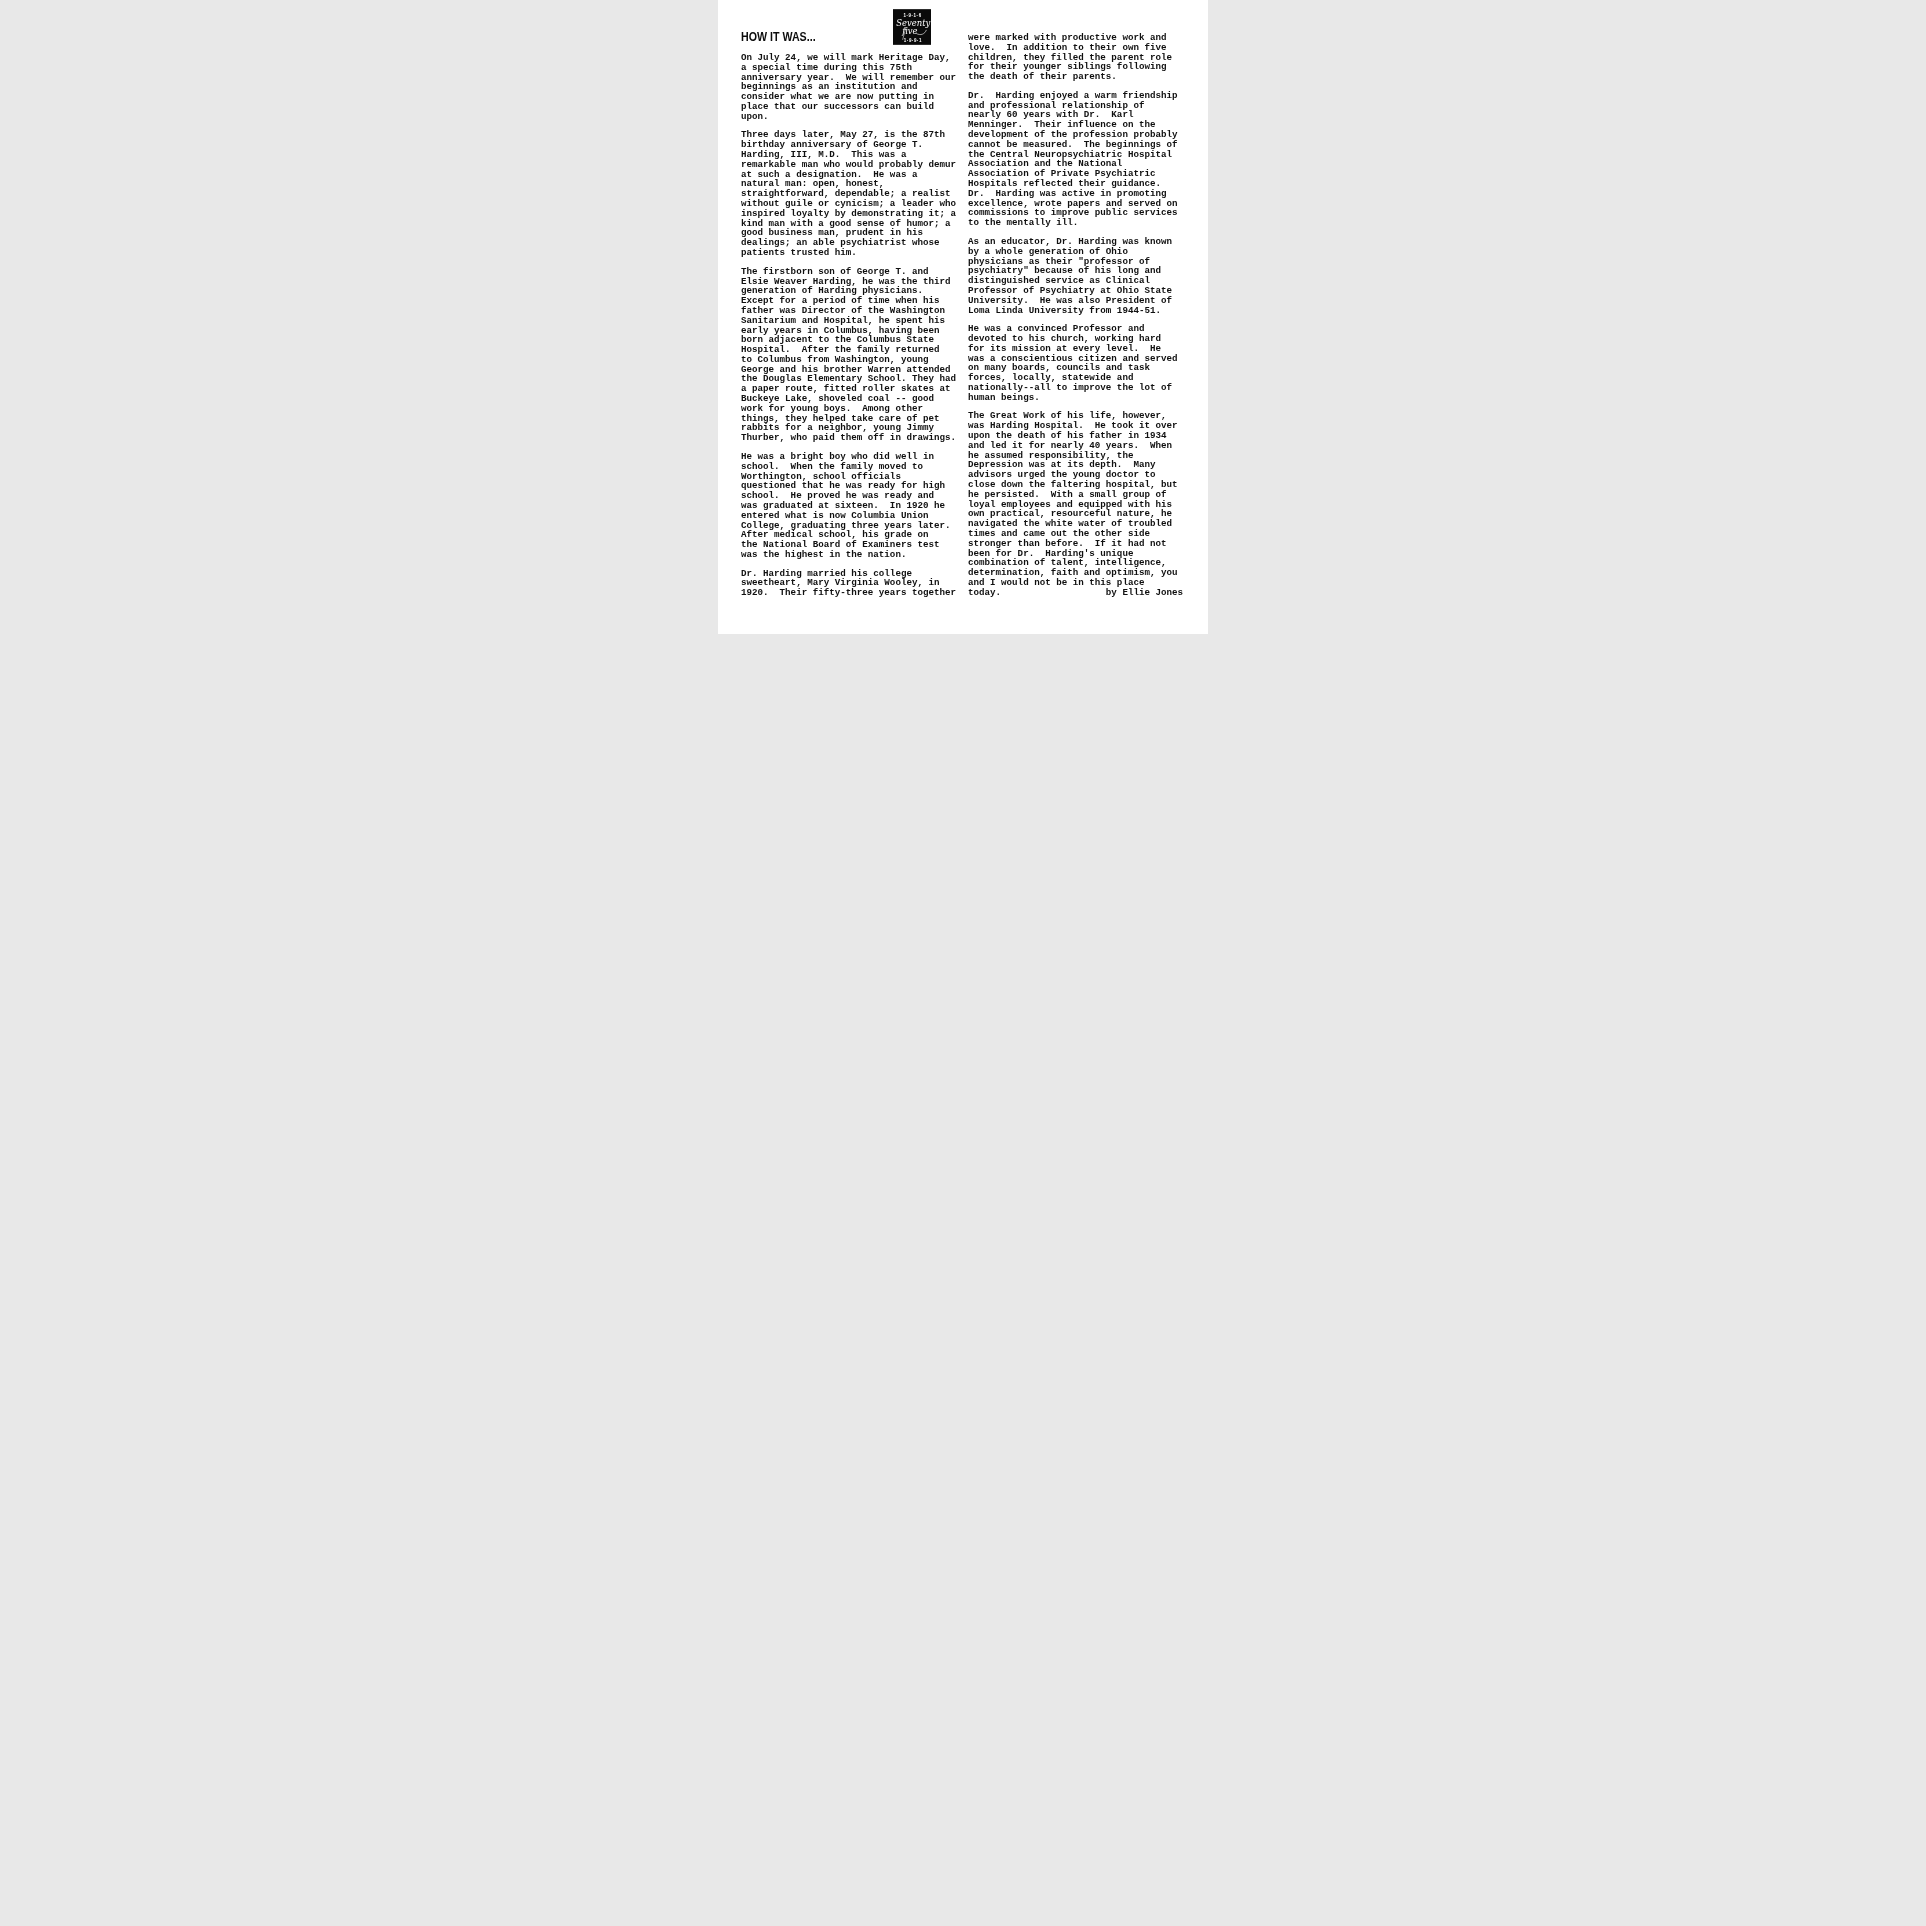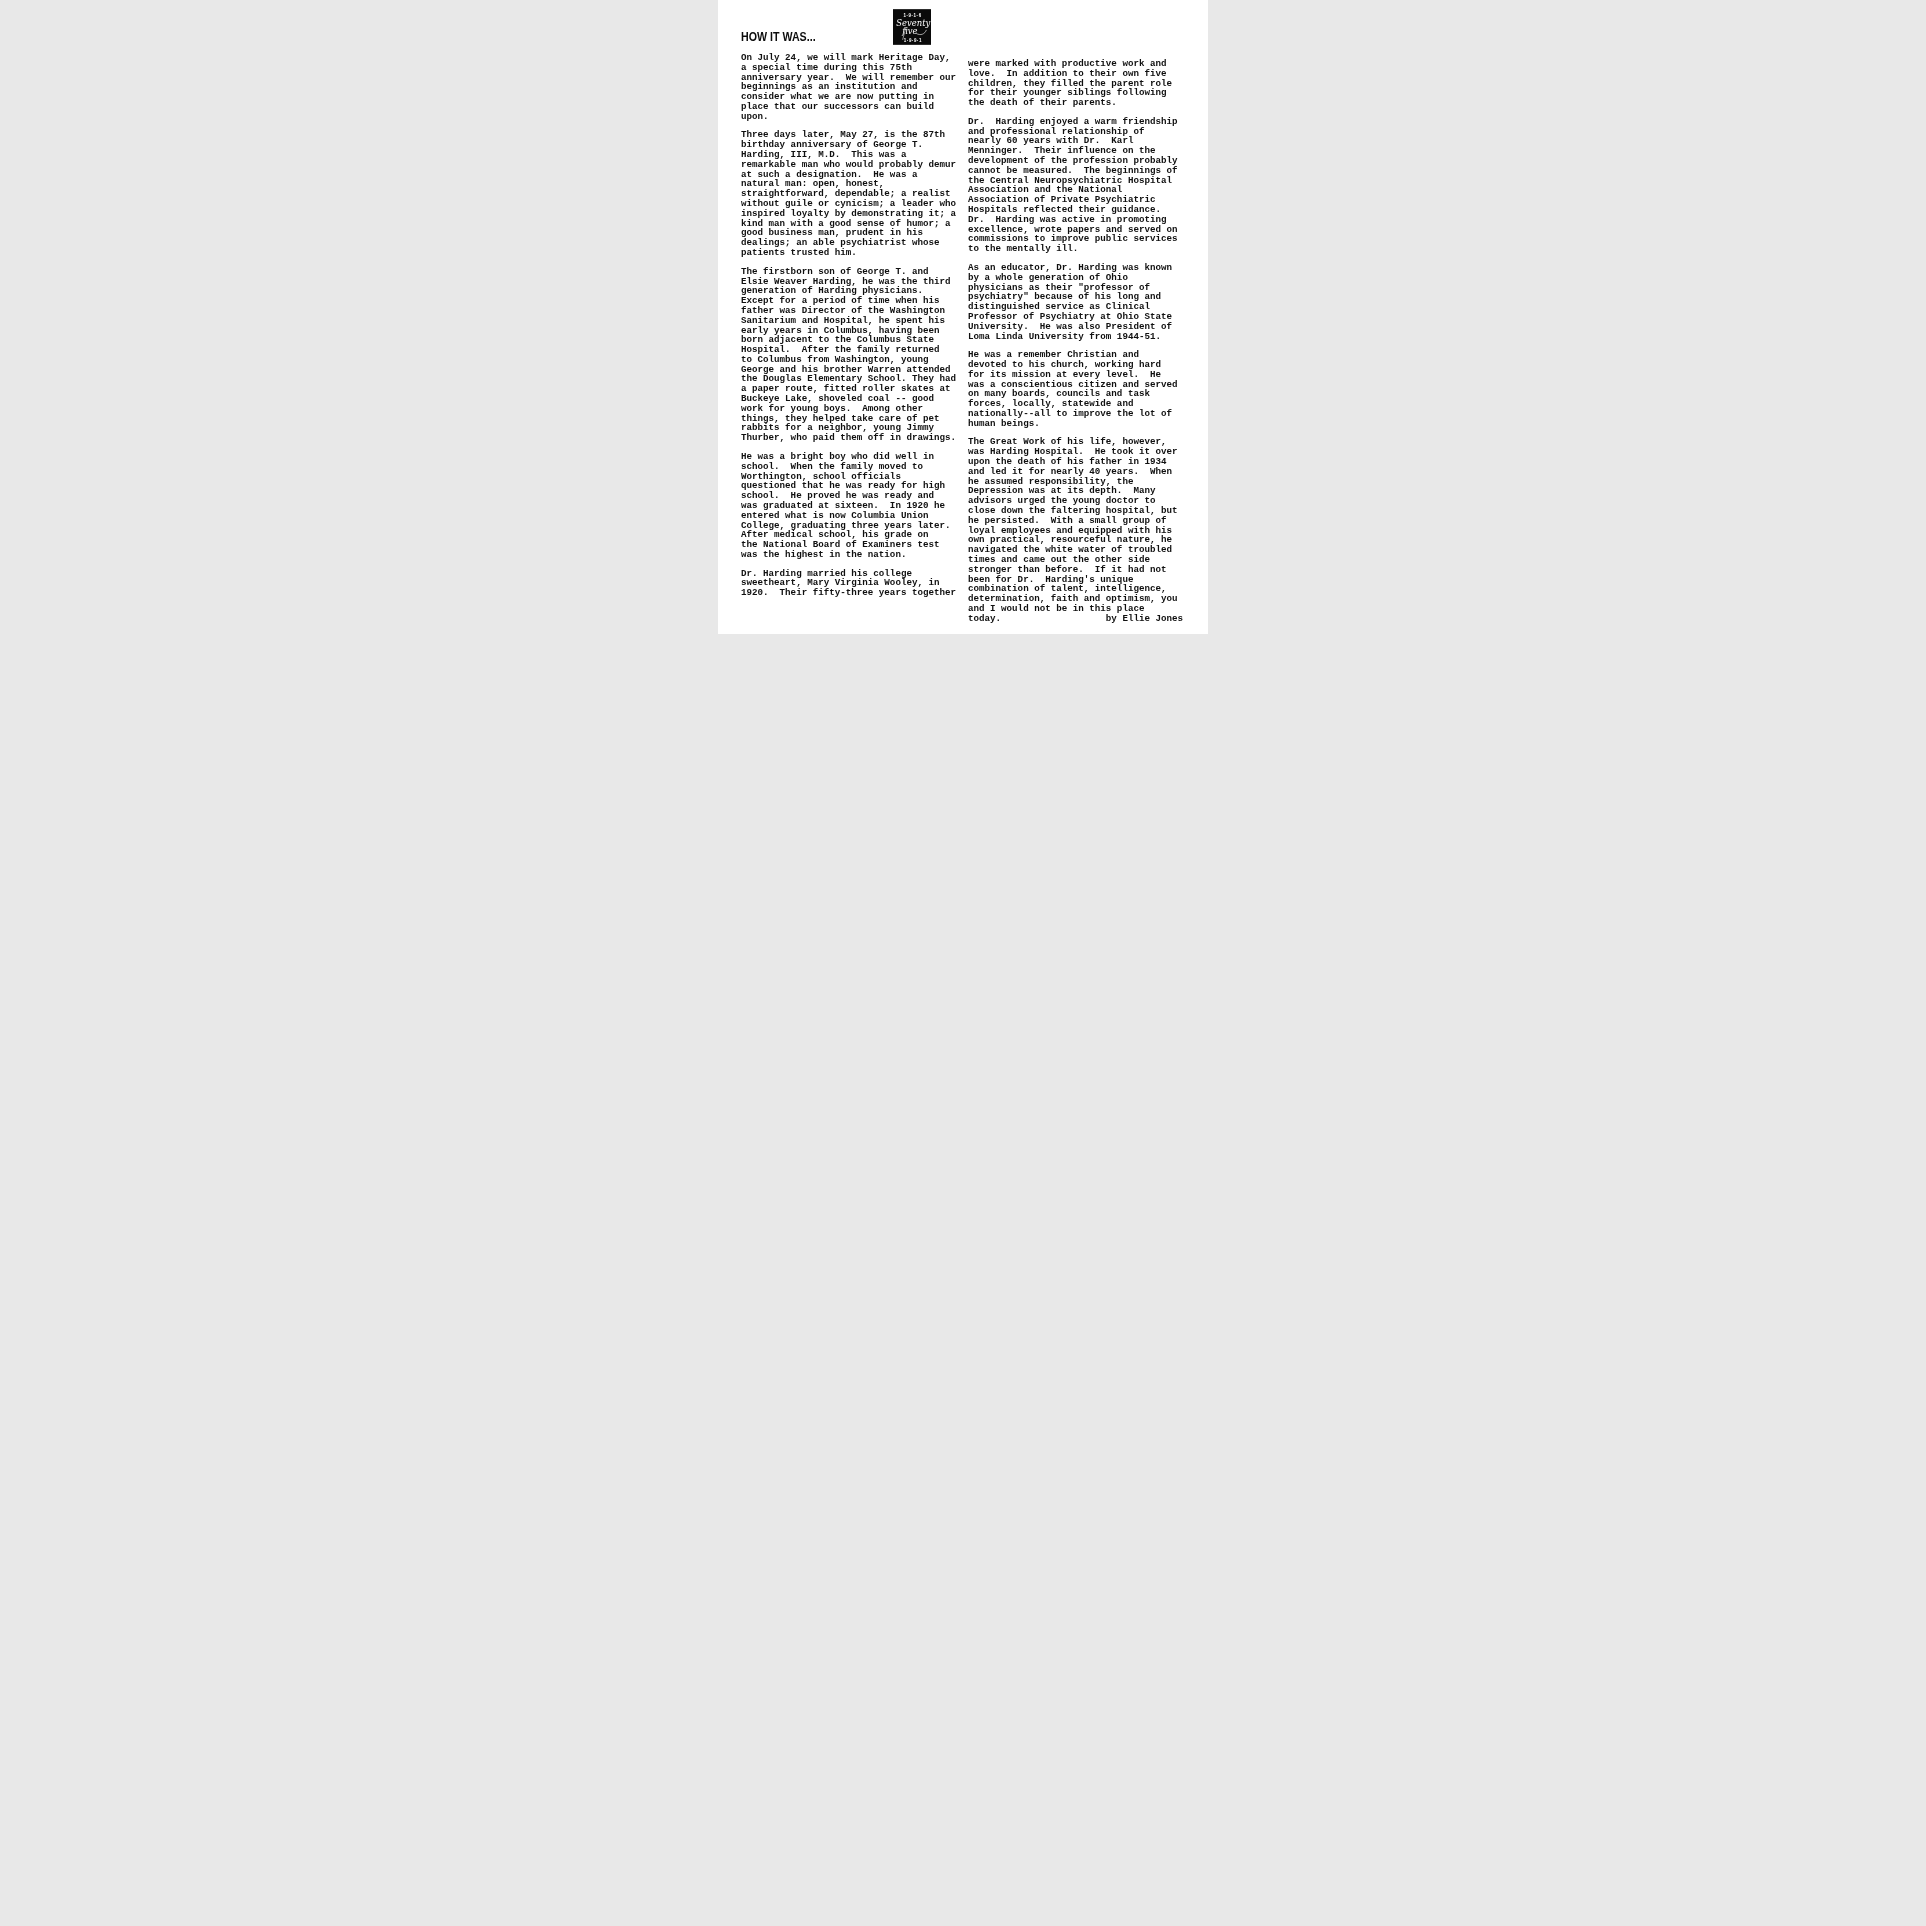--- a/index.html
+++ b/index.html
@@ -33,21 +33,21 @@
   }
   .column {
     position: absolute;
     font-family: "Liberation Mono", "DejaVu Sans Mono", monospace;
     font-weight: 700;
     font-size: 9.2px;
     line-height: 9.8px;
     color: #101010;
   }
   .column.left  { left: 23px;  top: 53px; width: 227px; }
-  .column.right { left: 250px; top: 33px;  width: 225px; margin-top: 26px; }
+  .column.right { left: 250px; top: 33px;  width: 225px; }
   .para {
     white-space: pre;
     margin: 0 0 8.9px 0;
   }
   .logo svg text { user-select: none; }
 </style>
 </head>
 <body>
 
 <div class="page">
@@ -142,21 +142,21 @@
 commissions to improve public services
 to the mentally ill.</div>
       <div class="para">As an educator, Dr. Harding was known
 by a whole generation of Ohio
 physicians as their "professor of
 psychiatry" because of his long and
 distinguished service as Clinical
 Professor of Psychiatry at Ohio State
 University.  He was also President of
 Loma Linda University from 1944-51.</div>
-      <div class="para">He was a remember Christian and
+      <div class="para">He was a convinced Professor and
 devoted to his church, working hard
 for its mission at every level.  He
 was a conscientious citizen and served
 on many boards, councils and task
 forces, locally, statewide and
 nationally--all to improve the lot of
 human beings.</div>
       <div class="para">The Great Work of his life, however,
 was Harding Hospital.  He took it over
 upon the death of his father in 1934

